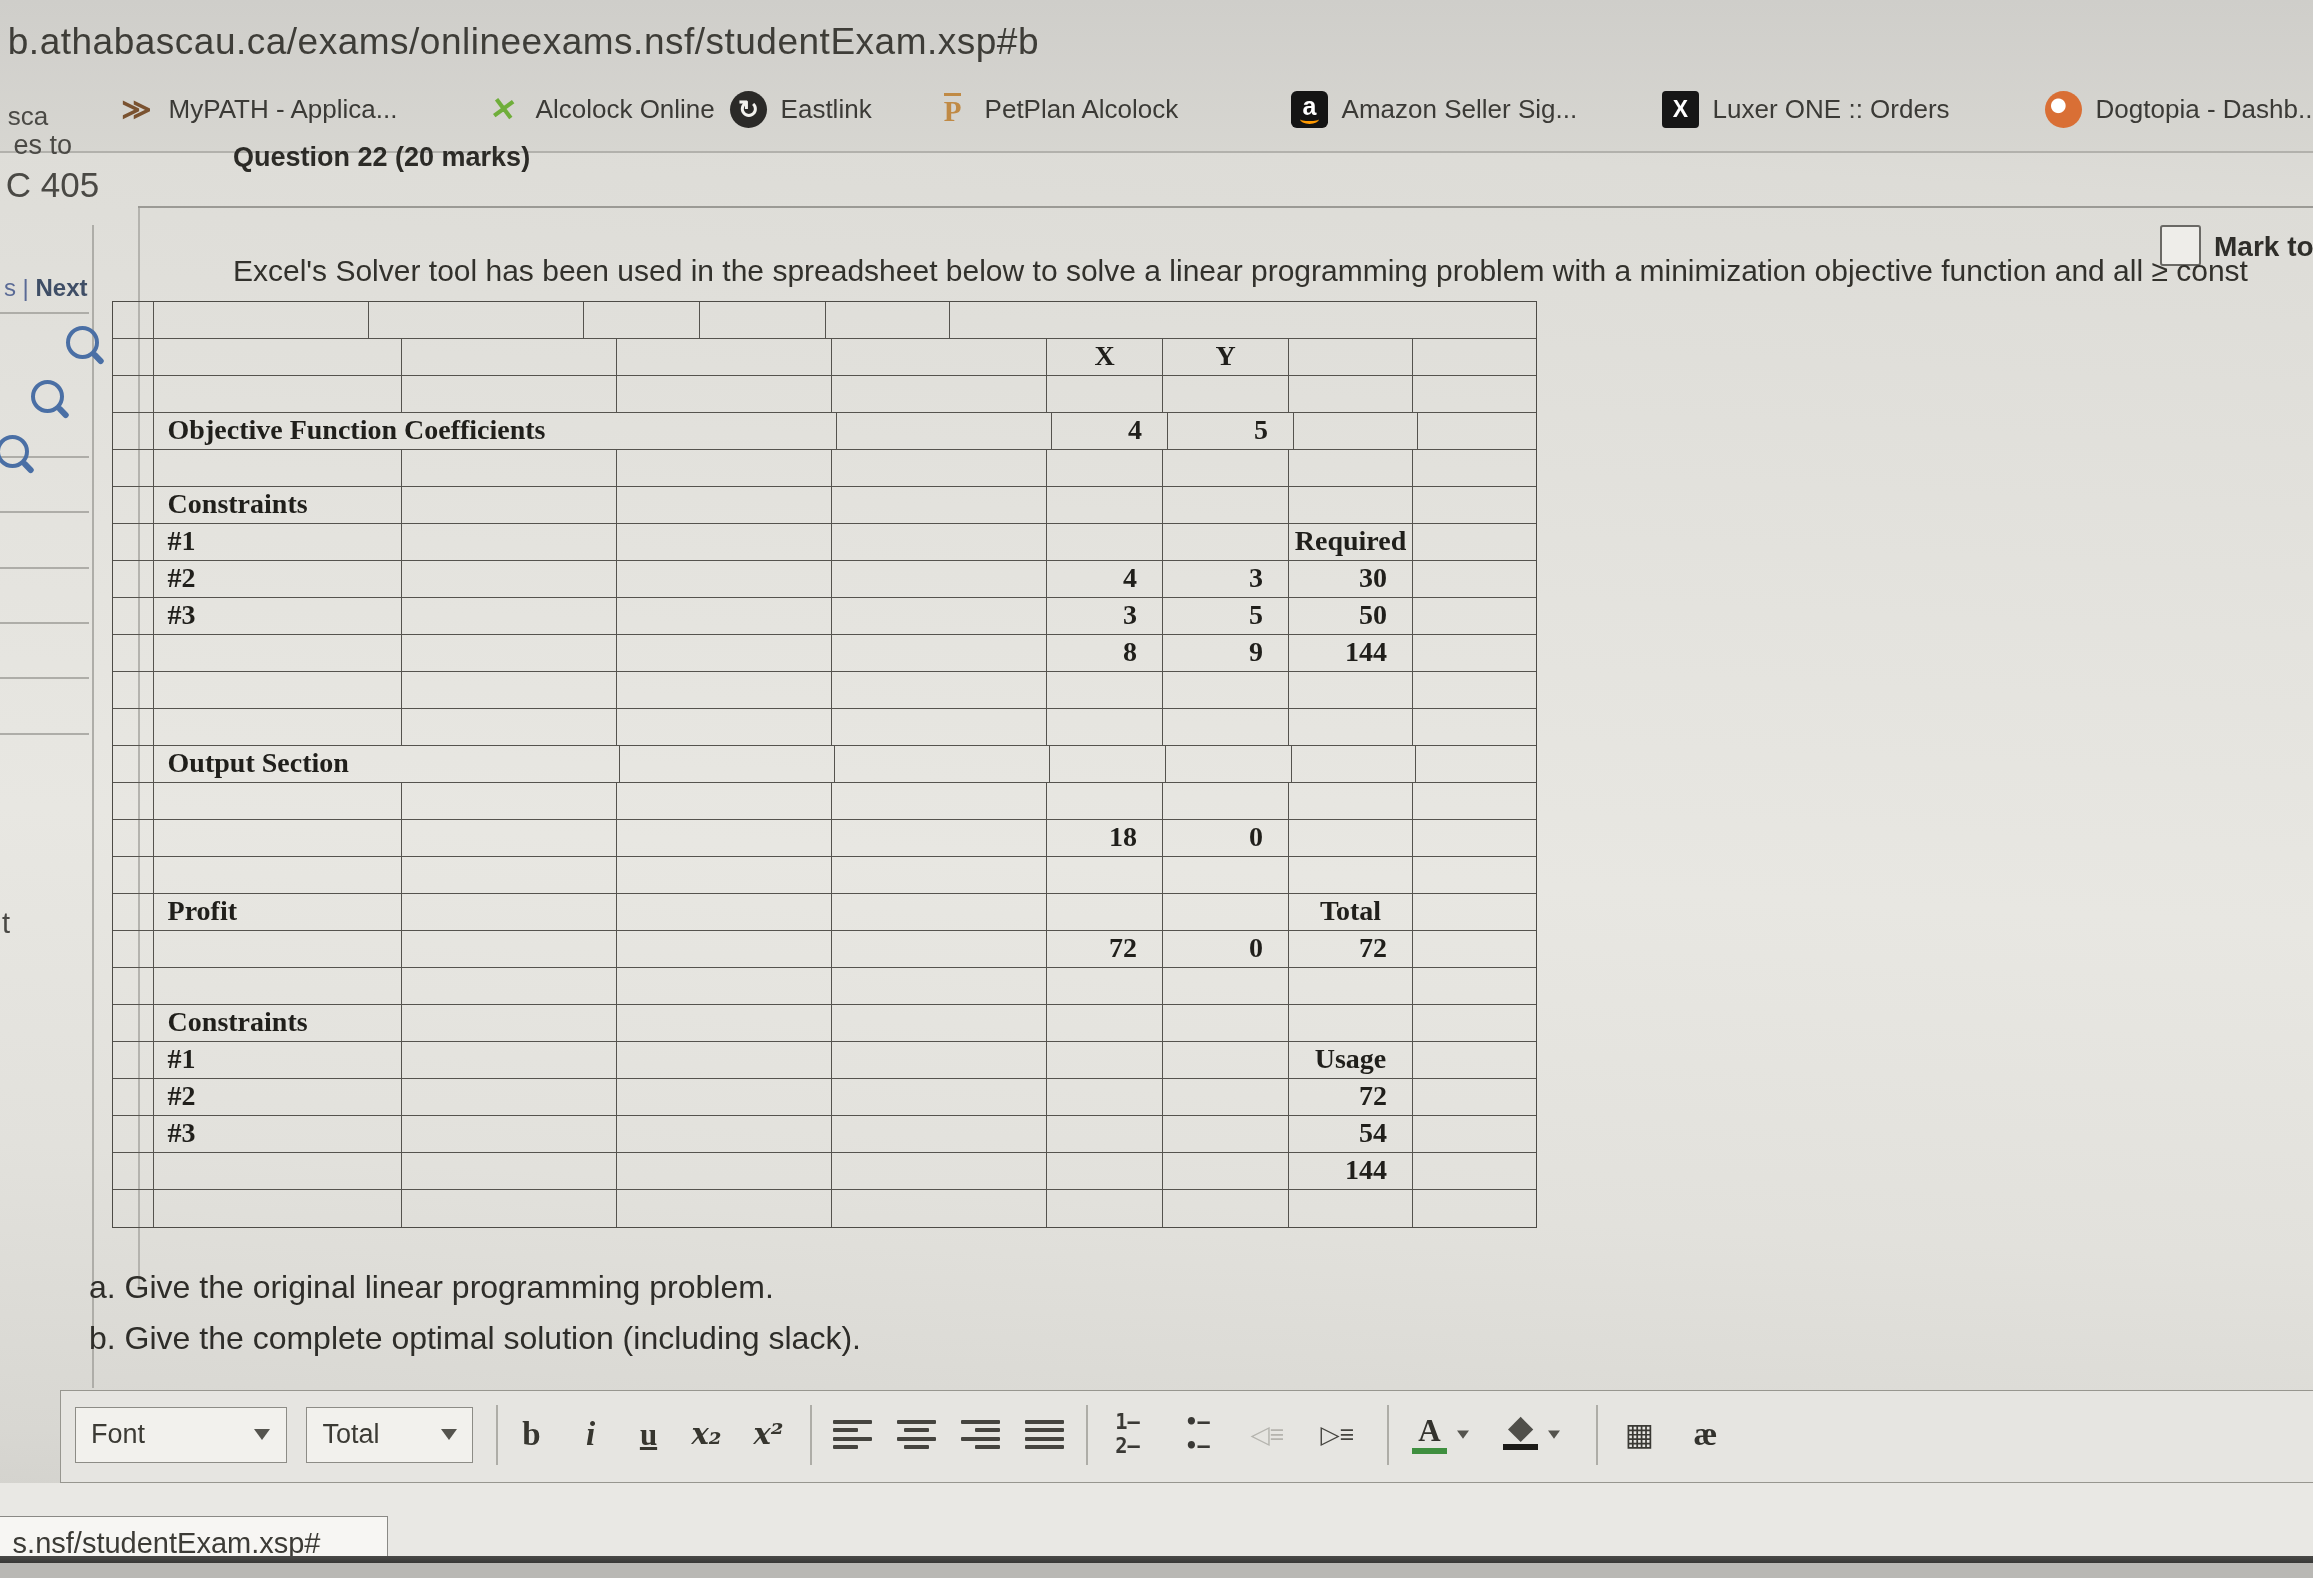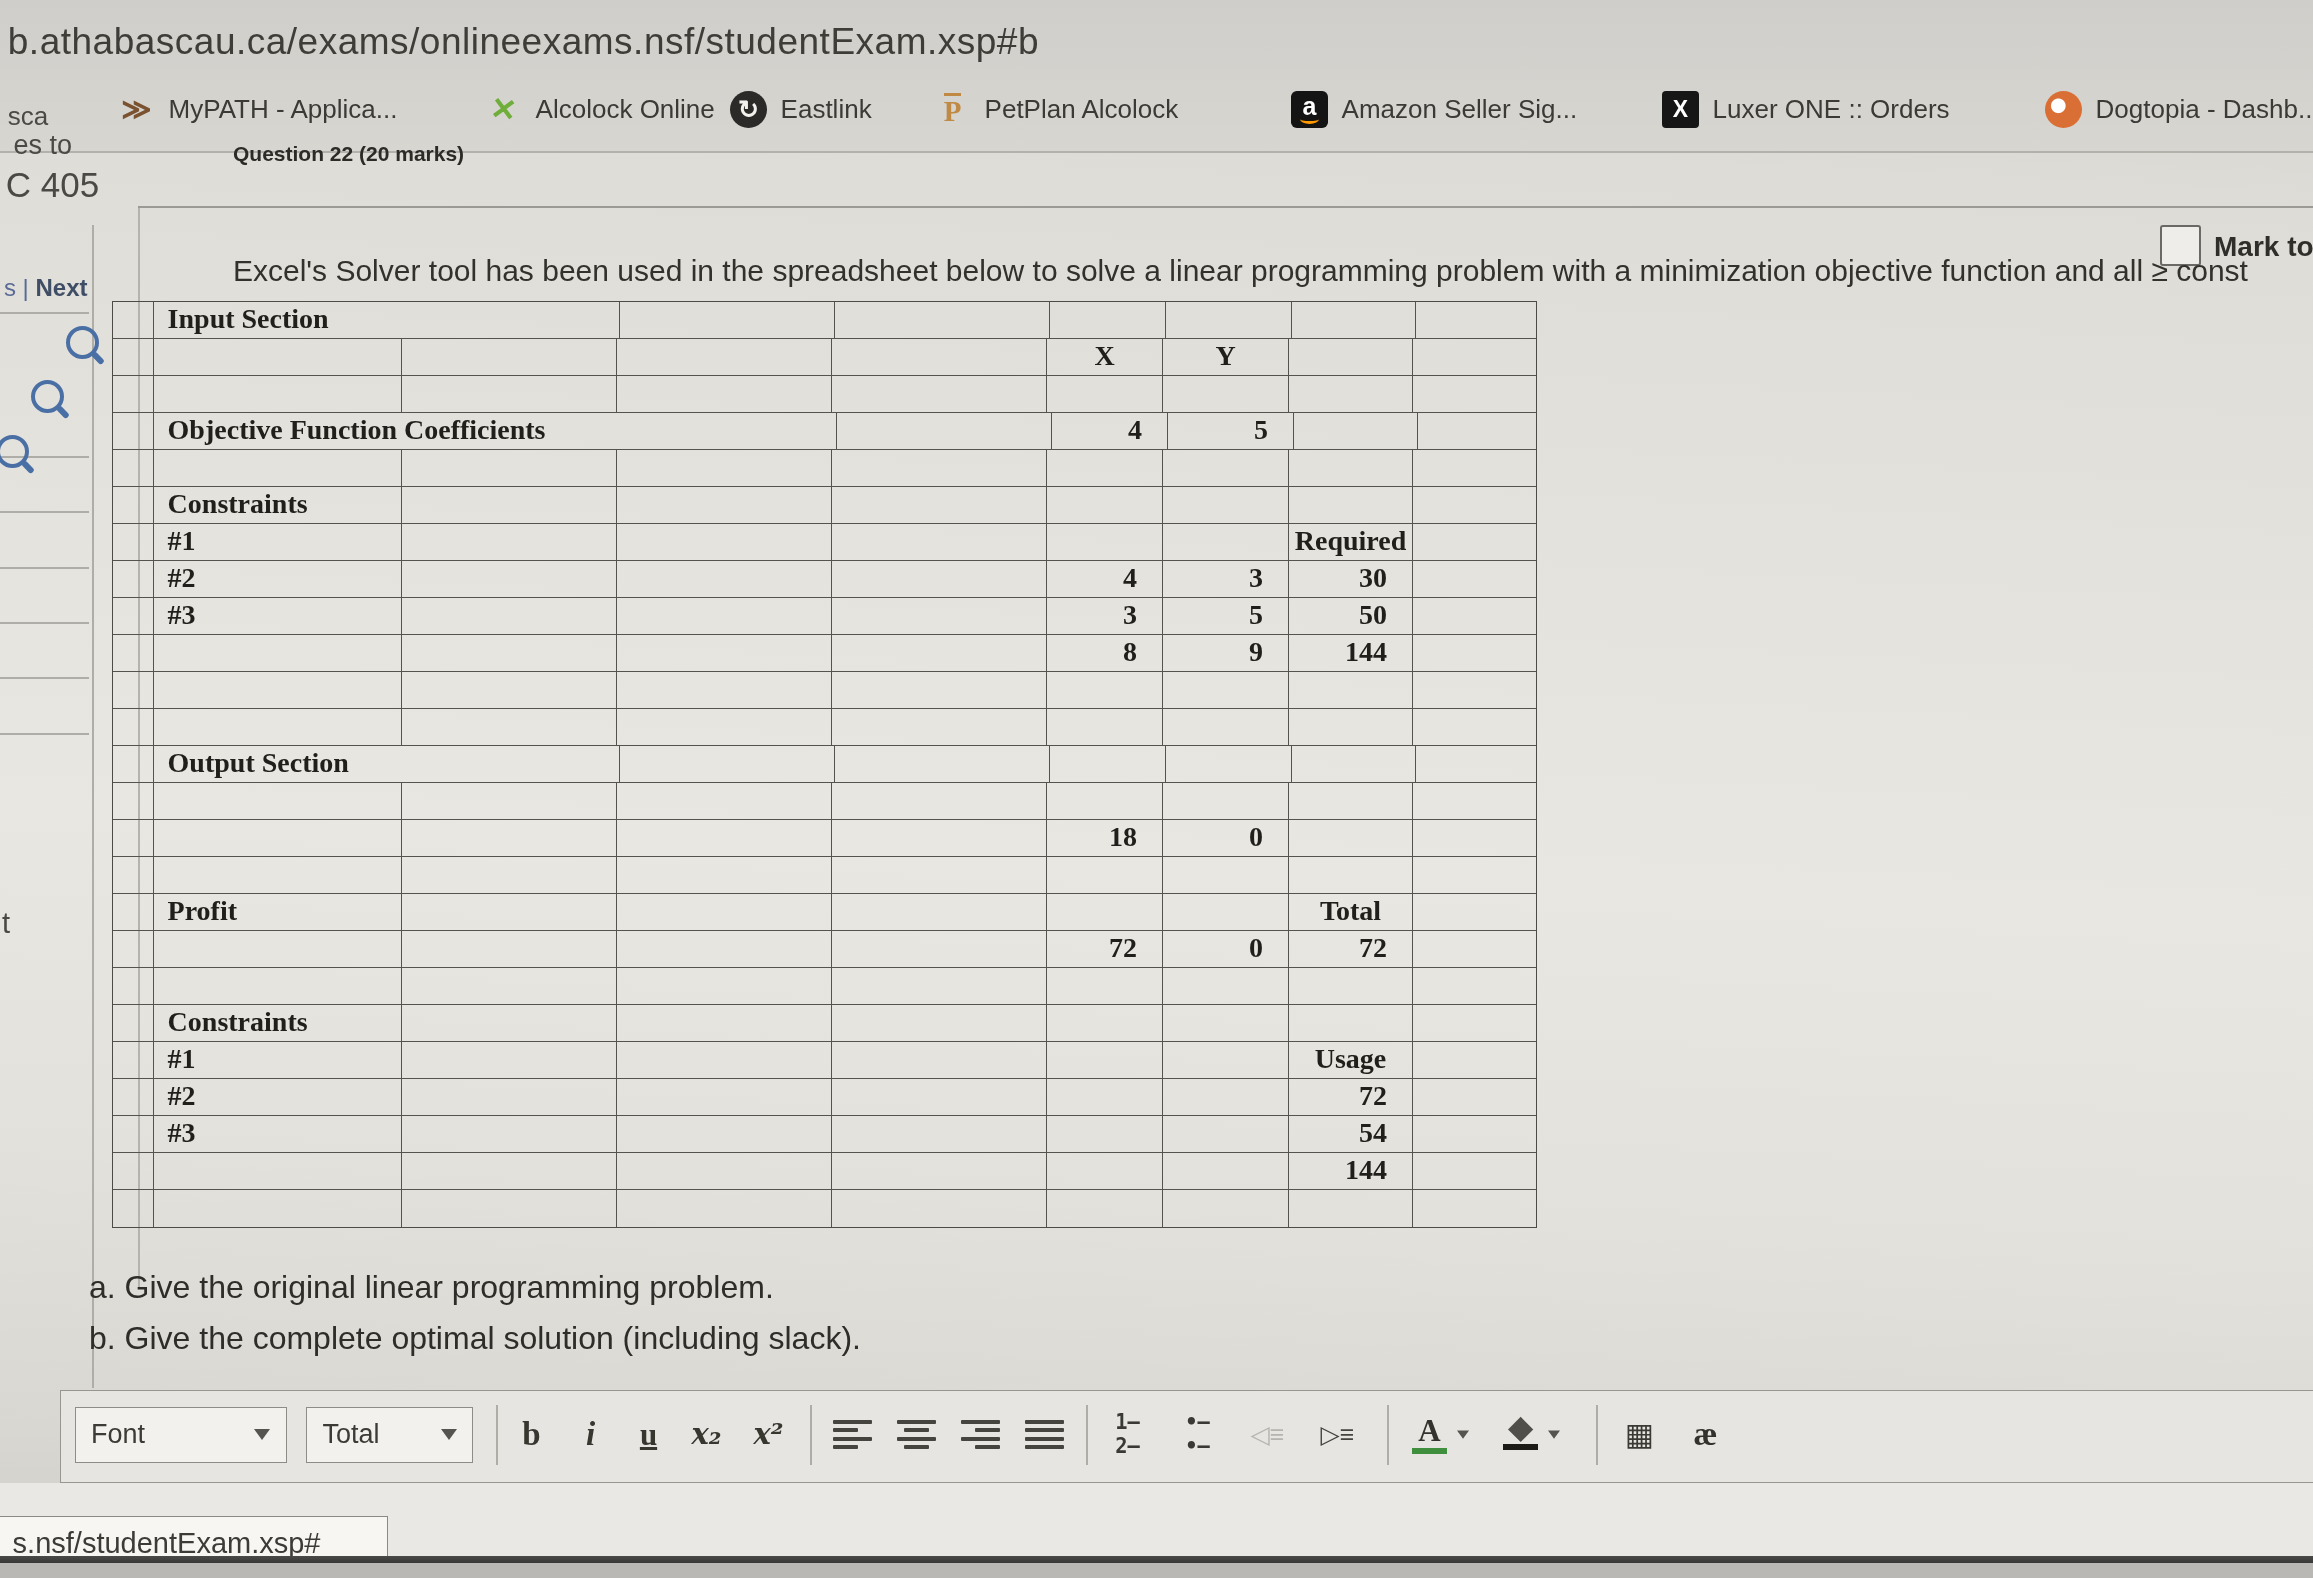--- a/index.html
+++ b/index.html
@@ -28,21 +28,21 @@
   
   .railline{position:absolute;background:#aeada8;}
   .sidetext{position:absolute;color:#4a4945;}
   .next{color:#3f4e66;font-weight:700;}
   .pagerfrag{color:#5a6a96;}
   .mag{position:absolute;width:25px;height:25px;border:4.9px solid #4a6fa5;border-radius:50%;}
   .mag::after{content:"";position:absolute;left:21.3px;top:25px;width:13.6px;height:5.8px;background:#4a6fa5;transform:rotate(45deg);border-radius:2.9px;}
   
   .paneltop{position:absolute;left:138px;top:206px;width:2176px;height:1.9px;background:#9b9a95;}
   .panelleft{position:absolute;left:138px;top:208px;width:1.9px;height:1079px;background:#b4b3ae;}
-  .qtitle{position:absolute;left:233px;top:142px;font-size:21px;font-weight:700;color:#2c2b27;}
+  .qtitle{position:absolute;left:233px;top:142px;font-size:27px;font-weight:700;color:#2c2b27;}
   .prompt{position:absolute;left:233px;top:254px;font-size:30px;color:#32312c;white-space:nowrap;overflow:hidden;width:2080px;}
   .chk{position:absolute;left:2160px;top:225px;width:37px;height:37px;background:#eeede9;border:2.9px solid #6a6965;border-radius:2.9px;}
   .chklabel{position:absolute;left:2214px;top:231px;font-size:28px;font-weight:700;color:#2f2e2a;white-space:nowrap;}
   
   .sheet{position:absolute;left:112px;top:301px;border:1.9px solid #4d4b46;background:transparent;}
   .srow{display:flex;height:37px;box-sizing:border-box;border-bottom:1.9px solid #55534e;}
   .srow:last-child{border-bottom:none;}
   .scell{box-sizing:border-box;height:100%;border-right:1.9px solid #55534e;flex:none;
     font:700 28px/33px "Liberation Serif",serif;color:#201f1b;overflow:visible;white-space:nowrap;}
   .scell:last-child{border-right:none;}
@@ -158,21 +158,20 @@
   <div class="panelleft"></div>
 
   <div class="qtitle">Question 22 (20 marks)</div>
   <div class="chk"></div>
   <div class="chklabel">Mark to revi</div>
   <div class="prompt">Excel's Solver tool has been used in the spreadsheet below to solve a linear programming problem with a minimization objective function and all ≥ const</div>
 
   <div class="sheet">
       <div class="srow">
         <div class="scell" style="width: 41px;"></div>
-        <div class="scell lbl" style="width: 466px;">Input Section</div>
         <div class="scell" style="width: 215px;"></div>
         <div class="scell" style="width: 215px;"></div>
         <div class="scell" style="width: 116px;"></div>
         <div class="scell" style="width: 126px;"></div>
         <div class="scell" style="width: 124px;"></div>
         <div class="scell" style="width: 118px;"></div>
       </div>
       <div class="srow">
         <div class="scell" style="width: 41px;"></div>
         <div class="scell" style="width: 248px;"></div>

